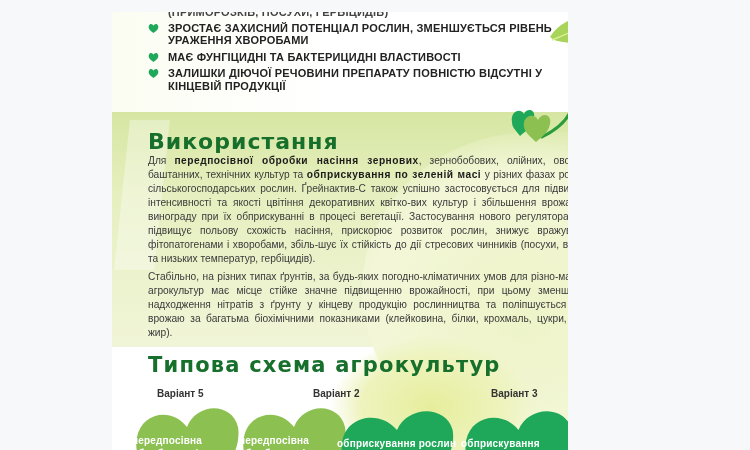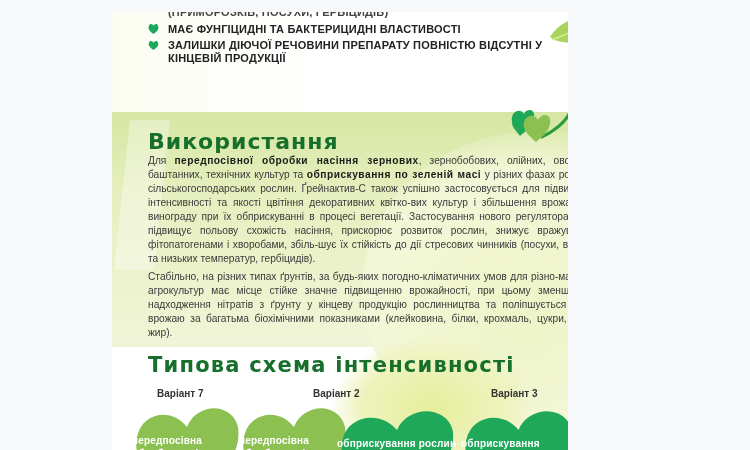--- a/index.html
+++ b/index.html
@@ -123,20 +123,21 @@
 
   <ul class="benefits">
     <li class="cut">
       
       <span>(ПРИМОРОЗКІВ, ПОСУХИ, ГЕРБІЦИДІВ)</span>
     </li>
     <li>
       <svg class="bullet" viewBox="0 0 12 12">
           <path d="M6 11 C2 8 0 6 1 3 C2 0 5 1 6 3 C7 1 10 0 11 3 C12 6 10 8 6 11 Z" fill="#1fa85a"></path>
         </svg>
+      <span>ЗРОСТАЄ ЗАХИСНИЙ ПОТЕНЦІАЛ РОСЛИН, ЗМЕНШУЄТЬСЯ РІВЕНЬ УРАЖЕННЯ ХВОРОБАМИ</span>
     </li>
     <li>
       <svg class="bullet" viewBox="0 0 12 12">
           <path d="M6 11 C2 8 0 6 1 3 C2 0 5 1 6 3 C7 1 10 0 11 3 C12 6 10 8 6 11 Z" fill="#1fa85a"></path>
         </svg>
       <span>МАЄ ФУНГІЦИДНІ ТА БАКТЕРИЦИДНІ ВЛАСТИВОСТІ</span>
     </li>
     <li>
       <svg class="bullet" viewBox="0 0 12 12">
           <path d="M6 11 C2 8 0 6 1 3 C2 0 5 1 6 3 C7 1 10 0 11 3 C12 6 10 8 6 11 Z" fill="#1fa85a"></path>
@@ -145,23 +146,23 @@
     </li>
   </ul>
 
   <h1 class="h1">Використання</h1>
 
   <div class="body-text">
     <p><span>Для </span><b>передпосівної обробки насіння зернових</b><span>, зернобобових, олійних, овочевих, баштанних, технічних культур та </span><b>обприскування по зеленій масі</b><span> у різних фазах розвитку сільськогосподарських рослин. Ґрейнактив-С також успішно застосовується для підвищення інтенсивності та якості цвітіння декоративних квітко-вих культур і збільшення врожайності винограду при їх обприскуванні в процесі вегетації. Застосування нового регулятора росту підвищує польову схожість насіння, прискорює розвиток рослин, знижує вражуваність фітопатогенами і хворобами, збіль-шує їх стійкість до дії стресових чинників (посухи, високих та низьких температур, гербіцидів).</span></p>
     <p>Стабільно, на різних типах ґрунтів, за будь-яких погодно-кліматичних умов для різно-манітних агрокультур має місце стійке значне підвищенню врожайності, при цьому зменшується надходження нітратів з ґрунту у кінцеву продукцію рослинництва та поліпшується якість врожаю за багатьма біохімічними показниками (клейковина, білки, крохмаль, цукри, сирий жир).</p>
   </div>
 
-  <h2 class="h2">Типова схема інтенсивності</h2>
+  <h2 class="h2">Типова схема агрокультур</h2>
 
-  <div class="variant-label" style="left:45px">Варіант 7</div>
+  <div class="variant-label" style="left:45px">Варіант 5</div>
   <div class="variant-label" style="left:201px">Варіант 2</div>
   <div class="variant-label" style="left:379px">Варіант 3</div>
 
   <div class="heart" style="left:20px; top:390px">
     <svg width="110" height="95" viewBox="0 0 110 95">
         <path d="M55 95 C20 80 0 60 5 35 C10 10 40 5 55 25 C65 0 100 0 106 25 C110 50 90 80 55 95 Z" fill="#8cc152"></path>
       </svg>
     <div class="heart-text">передпосівна обробка насіння</div>
   </div>
   <div class="heart" style="left:127px; top:390px">

